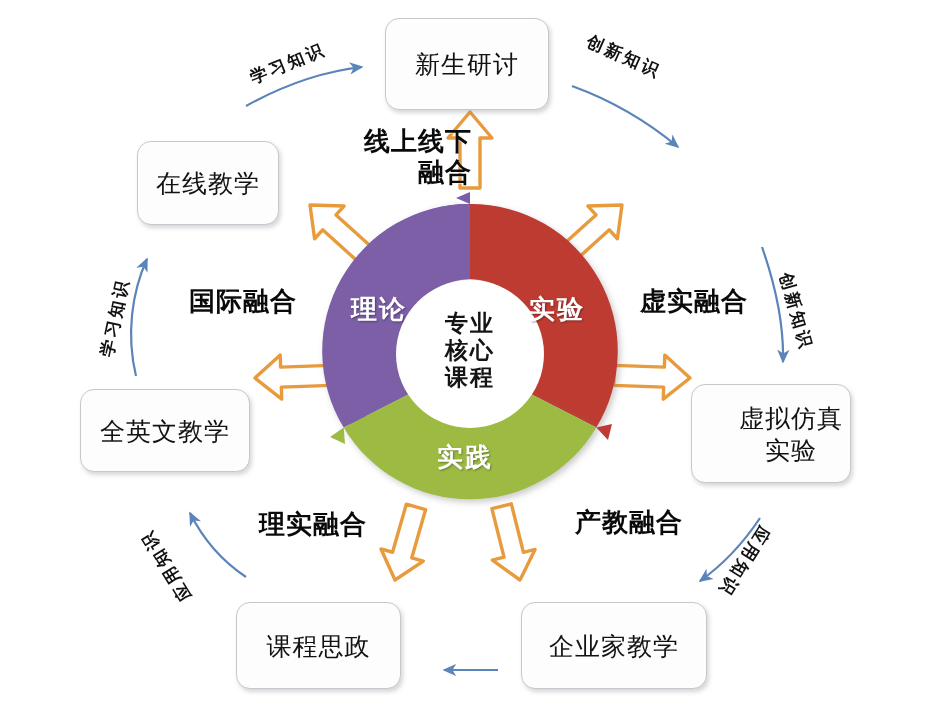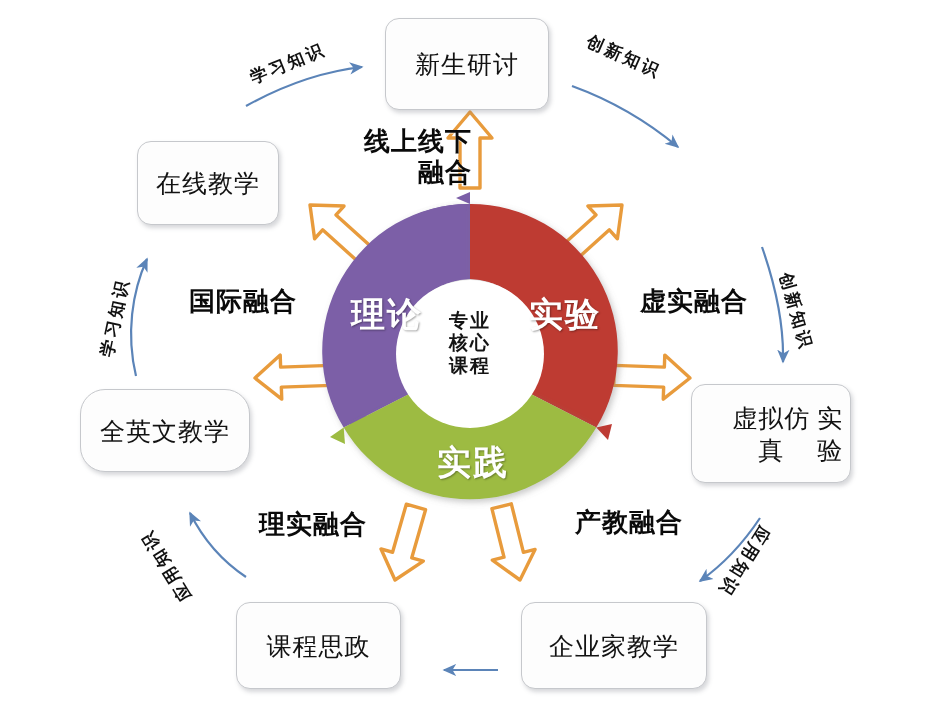--- a/index.html
+++ b/index.html
@@ -70,32 +70,32 @@
     top: 0;
     width: 936px;
     height: 702px;
     pointer-events: none;
   }
 
   
   .seg-label {
     position: absolute;
     color: #ffffff;
-    font-size: 34px;
+    font-size: 26px;
     font-weight: 800;
     letter-spacing: 2px;
     text-shadow: 1px 1px 2px rgba(0,0,0,0.35);
     text-align: center;
   }
   .hub-label {
     position: absolute;
     width: 120px;
     text-align: center;
     color: #141414;
-    font-size: 19px;
+    font-size: 23px;
     font-weight: 800;
     line-height: 1.18;
     letter-spacing: 2px;
   }
 </style>
 </head>
 <body>
 
 <div id="stage">
 
@@ -209,25 +209,25 @@
 
   <div class="node-box" style="left:385px; top:18px; width:164px; height:92px;">
     <span>新生研讨</span>
   </div>
 
   <div class="node-box" style="left:137px; top:141px; width:142px; height:84px;">
     <span>在线教学</span>
   </div>
 
 
-  <div class="node-box" style="left:80px; top:389px; width:170px; height:83px;border-radius:25px;">
+  <div class="node-box" style="left:80px; top:389px; width:170px; height:83px;">
     <span>全英文教学</span>
   </div>
 
-  <div class="node-box" style="left:691px; top:384px; width:160px; height:99px; flex-direction:row;padding-left:40px;">
+  <div class="node-box" style="left:691px; top:384px; width:160px; height:99px; flex-direction:column;padding-left:40px;">
     <span>虚拟仿真</span>
     <span>实验</span>
   </div>
 
   <div class="node-box" style="left:236px; top:602px; width:165px; height:87px;">
     <span>课程思政</span>
   </div>
 
   <div class="node-box" style="left:521px; top:602px; width:186px; height:87px;">
     <span>企业家教学</span>

